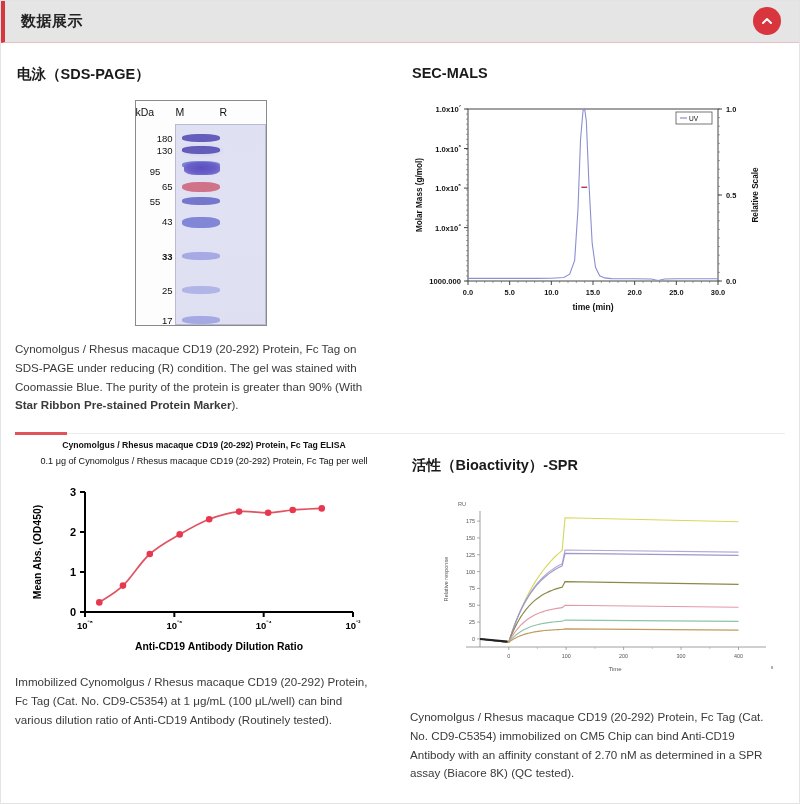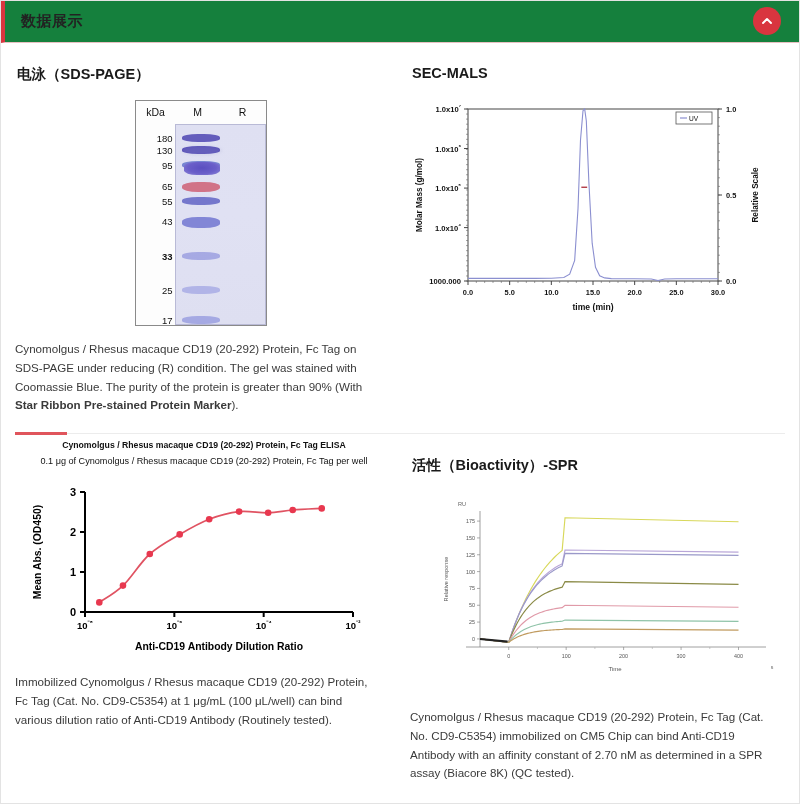--- a/index.html
+++ b/index.html
@@ -16,21 +16,21 @@
     width: 800px; height: 804px;
     border: 1px solid #e3e3e3;
     position: relative;
     background: #fff;
   }
 
   
   .panel-header {
     position: relative;
     height: 42px;
-    background: #15803d;
+    background: #e5e5e5;
     border-left: 4px solid #d9353f;
     border-bottom: 1px solid #e8bfc2;
     display: flex;
     align-items: center;
   }
   .panel-title {
     font-size: 15px;
     font-weight: bold;
     color: #222;
     margin-left: 16px;
@@ -101,21 +101,21 @@
     border: 1px solid #8a8a8a;
     background: #fdfdfd;
   }
   .gel-head {
     display: flex;
     height: 22px;
     align-items: center;
     font-size: 10.5px;
     color: #111;
   }
-  .gel-head span { text-align: center; }
+  .gel-head span { }
   .gh-kda { width: 40px; }
   .gh-m   { width: 44px; }
   .gh-r   { width: 46px; }
 
   .gel-inner {
     position: absolute;
     left: 39px; top: 23px;
     width: 91px; height: 201px;
     background: linear-gradient(180deg,#dfe0f2 0%, #e0e1f3 45%, #dedff1 100%);
     border: 1px solid #b9bad6;
@@ -197,25 +197,25 @@
               <span class="gh-kda">kDa</span>
               <span class="gh-m">M</span>
               <span class="gh-r">R</span>
             </div>
             <div class="gel-inner"></div>
             <div id="gel-annotations">
                 <div class="ladder-label" style="top: 32px;">180</div>
                 <div class="band" style="left: 46px; width: 38px; height: 8px; top: 33px; background: rgb(90, 82, 184); opacity: 0.92; filter: blur(0.5px);"></div>
                 <div class="ladder-label" style="top: 44px;">130</div>
                 <div class="band" style="left: 46px; width: 38px; height: 8px; top: 45px; background: rgb(79, 70, 181); opacity: 0.92; filter: blur(0.5px);"></div>
-                <div class="ladder-label" style="top: 59px;">95</div>
+                <div class="ladder-label" style="top: 65px; text-align: center;">95</div>
                 <div class="band" style="left: 46px; width: 38px; height: 8px; top: 60px; background: rgb(111, 127, 208); opacity: 0.92; filter: blur(0.5px);"></div>
                 <div class="ladder-label" style="top: 80px;">65</div>
                 <div class="band" style="left: 46px; width: 38px; height: 10px; top: 81px; background: rgb(208, 106, 128); opacity: 0.92; filter: blur(0.5px);"></div>
-                <div class="ladder-label" style="top: 95px;">55</div>
+                <div class="ladder-label" style="top: 95px; text-align: center;">55</div>
                 <div class="band" style="left: 46px; width: 38px; height: 8px; top: 96px; background: rgb(108, 111, 201); opacity: 0.92; filter: blur(0.5px);"></div>
                 <div class="ladder-label" style="top: 115px;">43</div>
                 <div class="band" style="left: 46px; width: 38px; height: 11px; top: 116px; background: rgb(123, 127, 212); opacity: 0.92; filter: blur(0.5px);"></div>
                 <div class="ladder-label" style="top: 150px; font-weight: bold;">33</div>
                 <div class="band" style="left: 46px; width: 38px; height: 8px; top: 151px; background: rgb(143, 147, 221); opacity: 0.7; filter: blur(0.5px);"></div>
                 <div class="ladder-label" style="top: 184px;">25</div>
                 <div class="band" style="left: 46px; width: 38px; height: 8px; top: 185px; background: rgb(158, 162, 227); opacity: 0.7; filter: blur(0.5px);"></div>
                 <div class="ladder-label" style="top: 214px;">17</div>
                 <div class="band" style="left: 46px; width: 38px; height: 8px; top: 215px; background: rgb(142, 147, 222); opacity: 0.7; filter: blur(0.5px);"></div>
                 <div class="sample-band" style="top: 61px; height: 13px;"></div>

